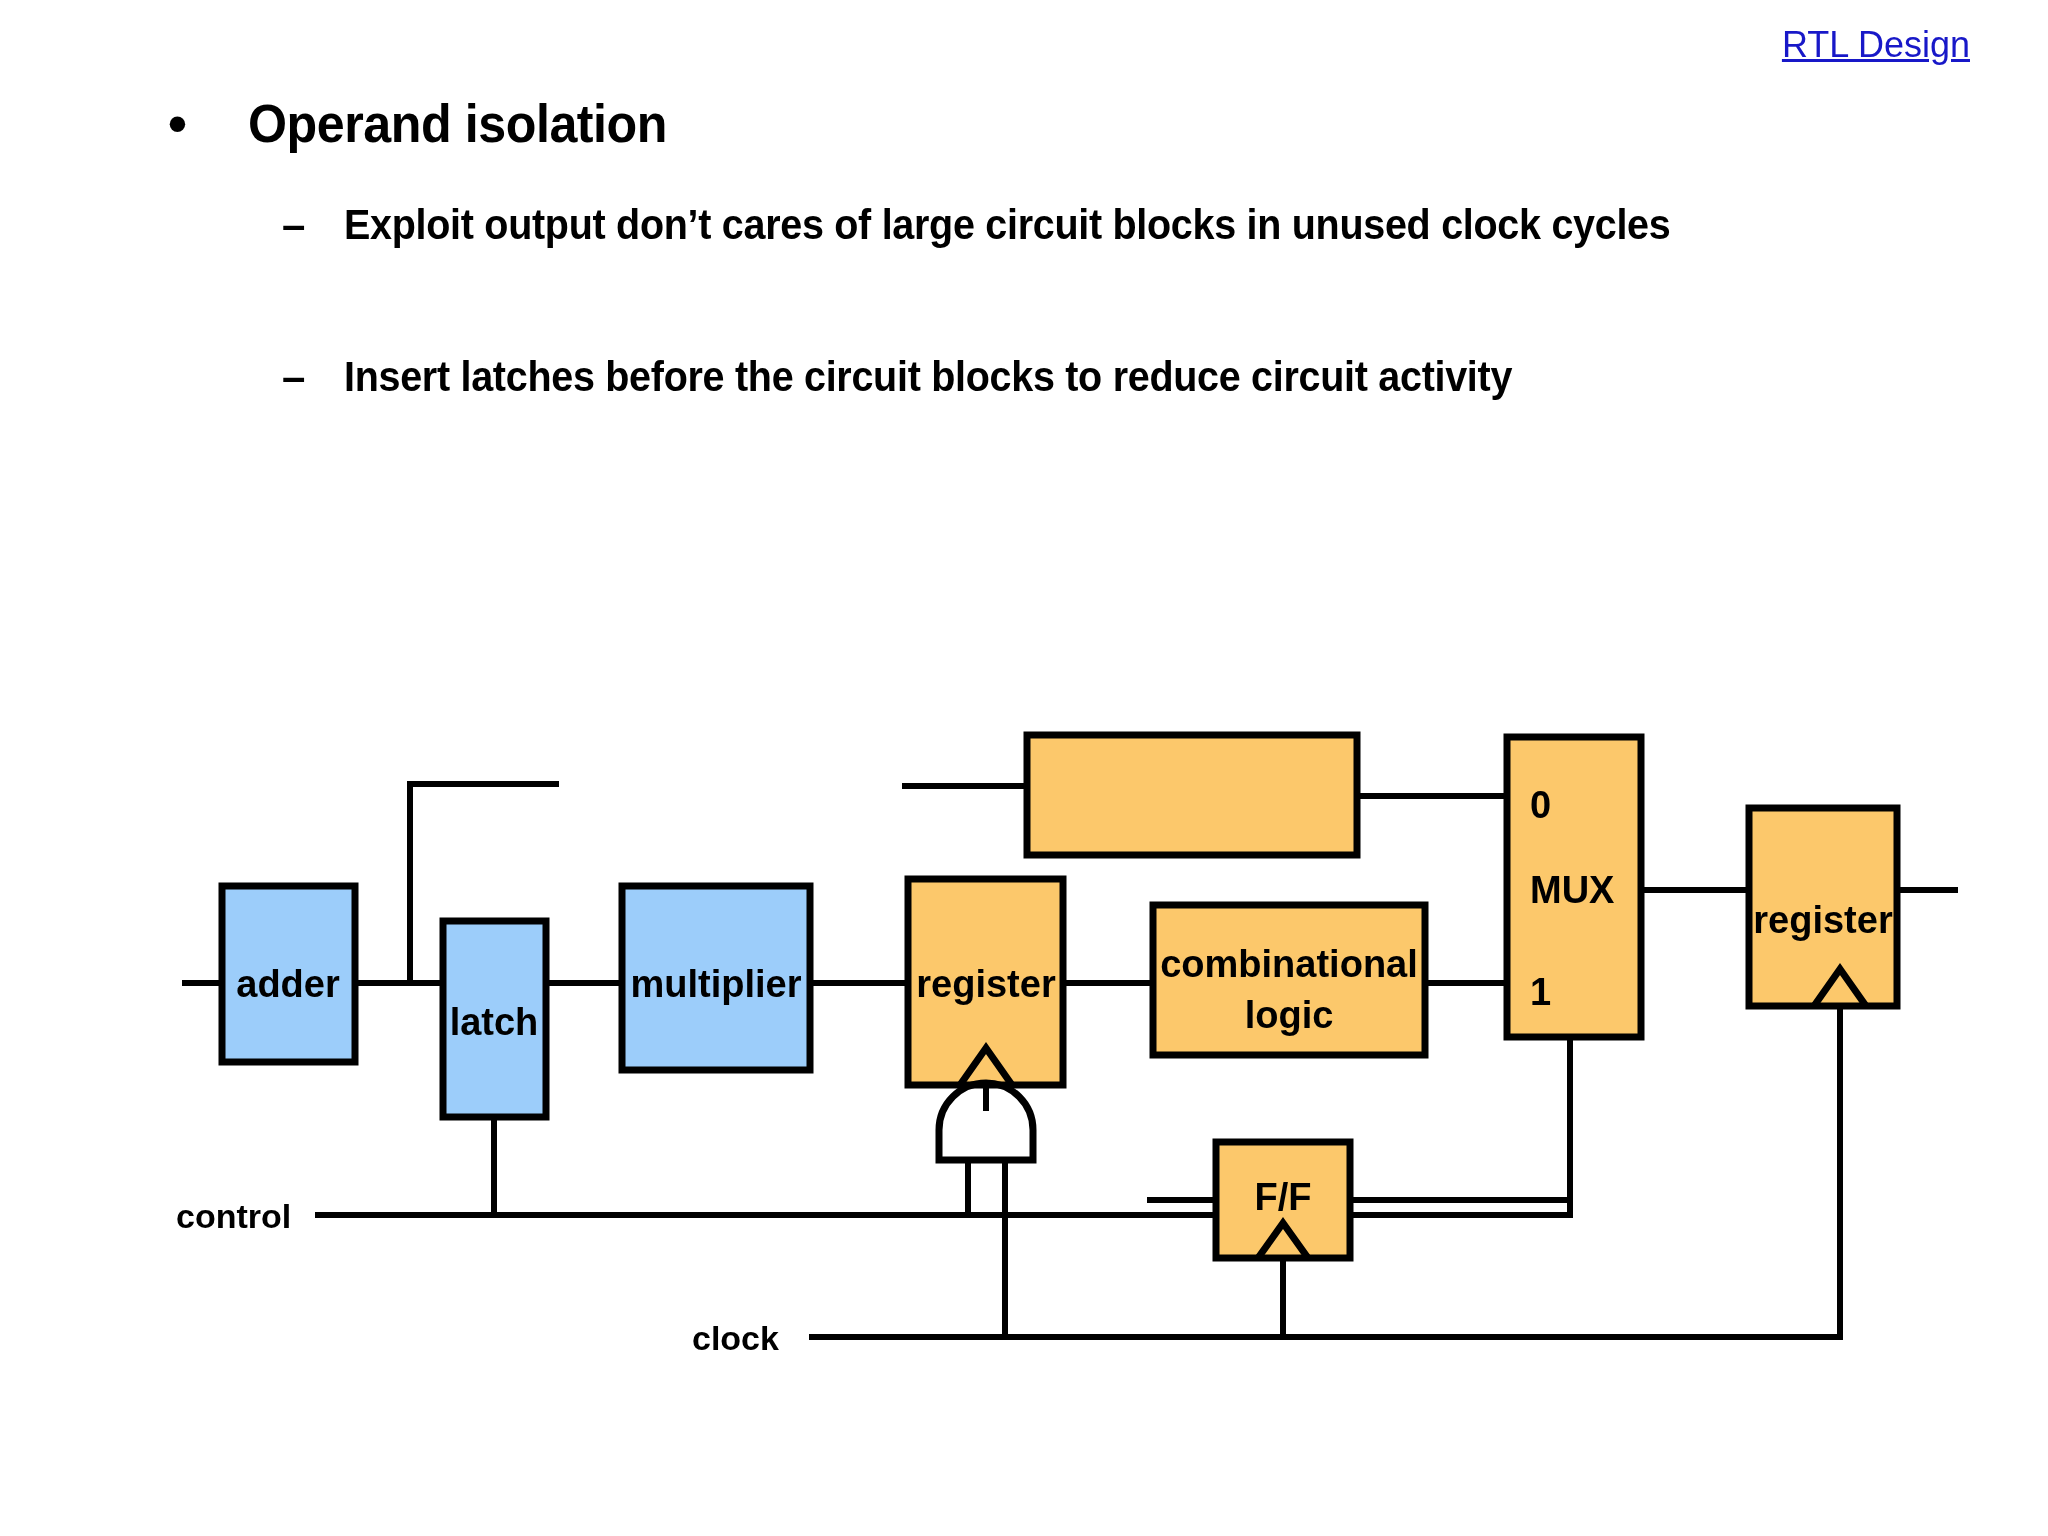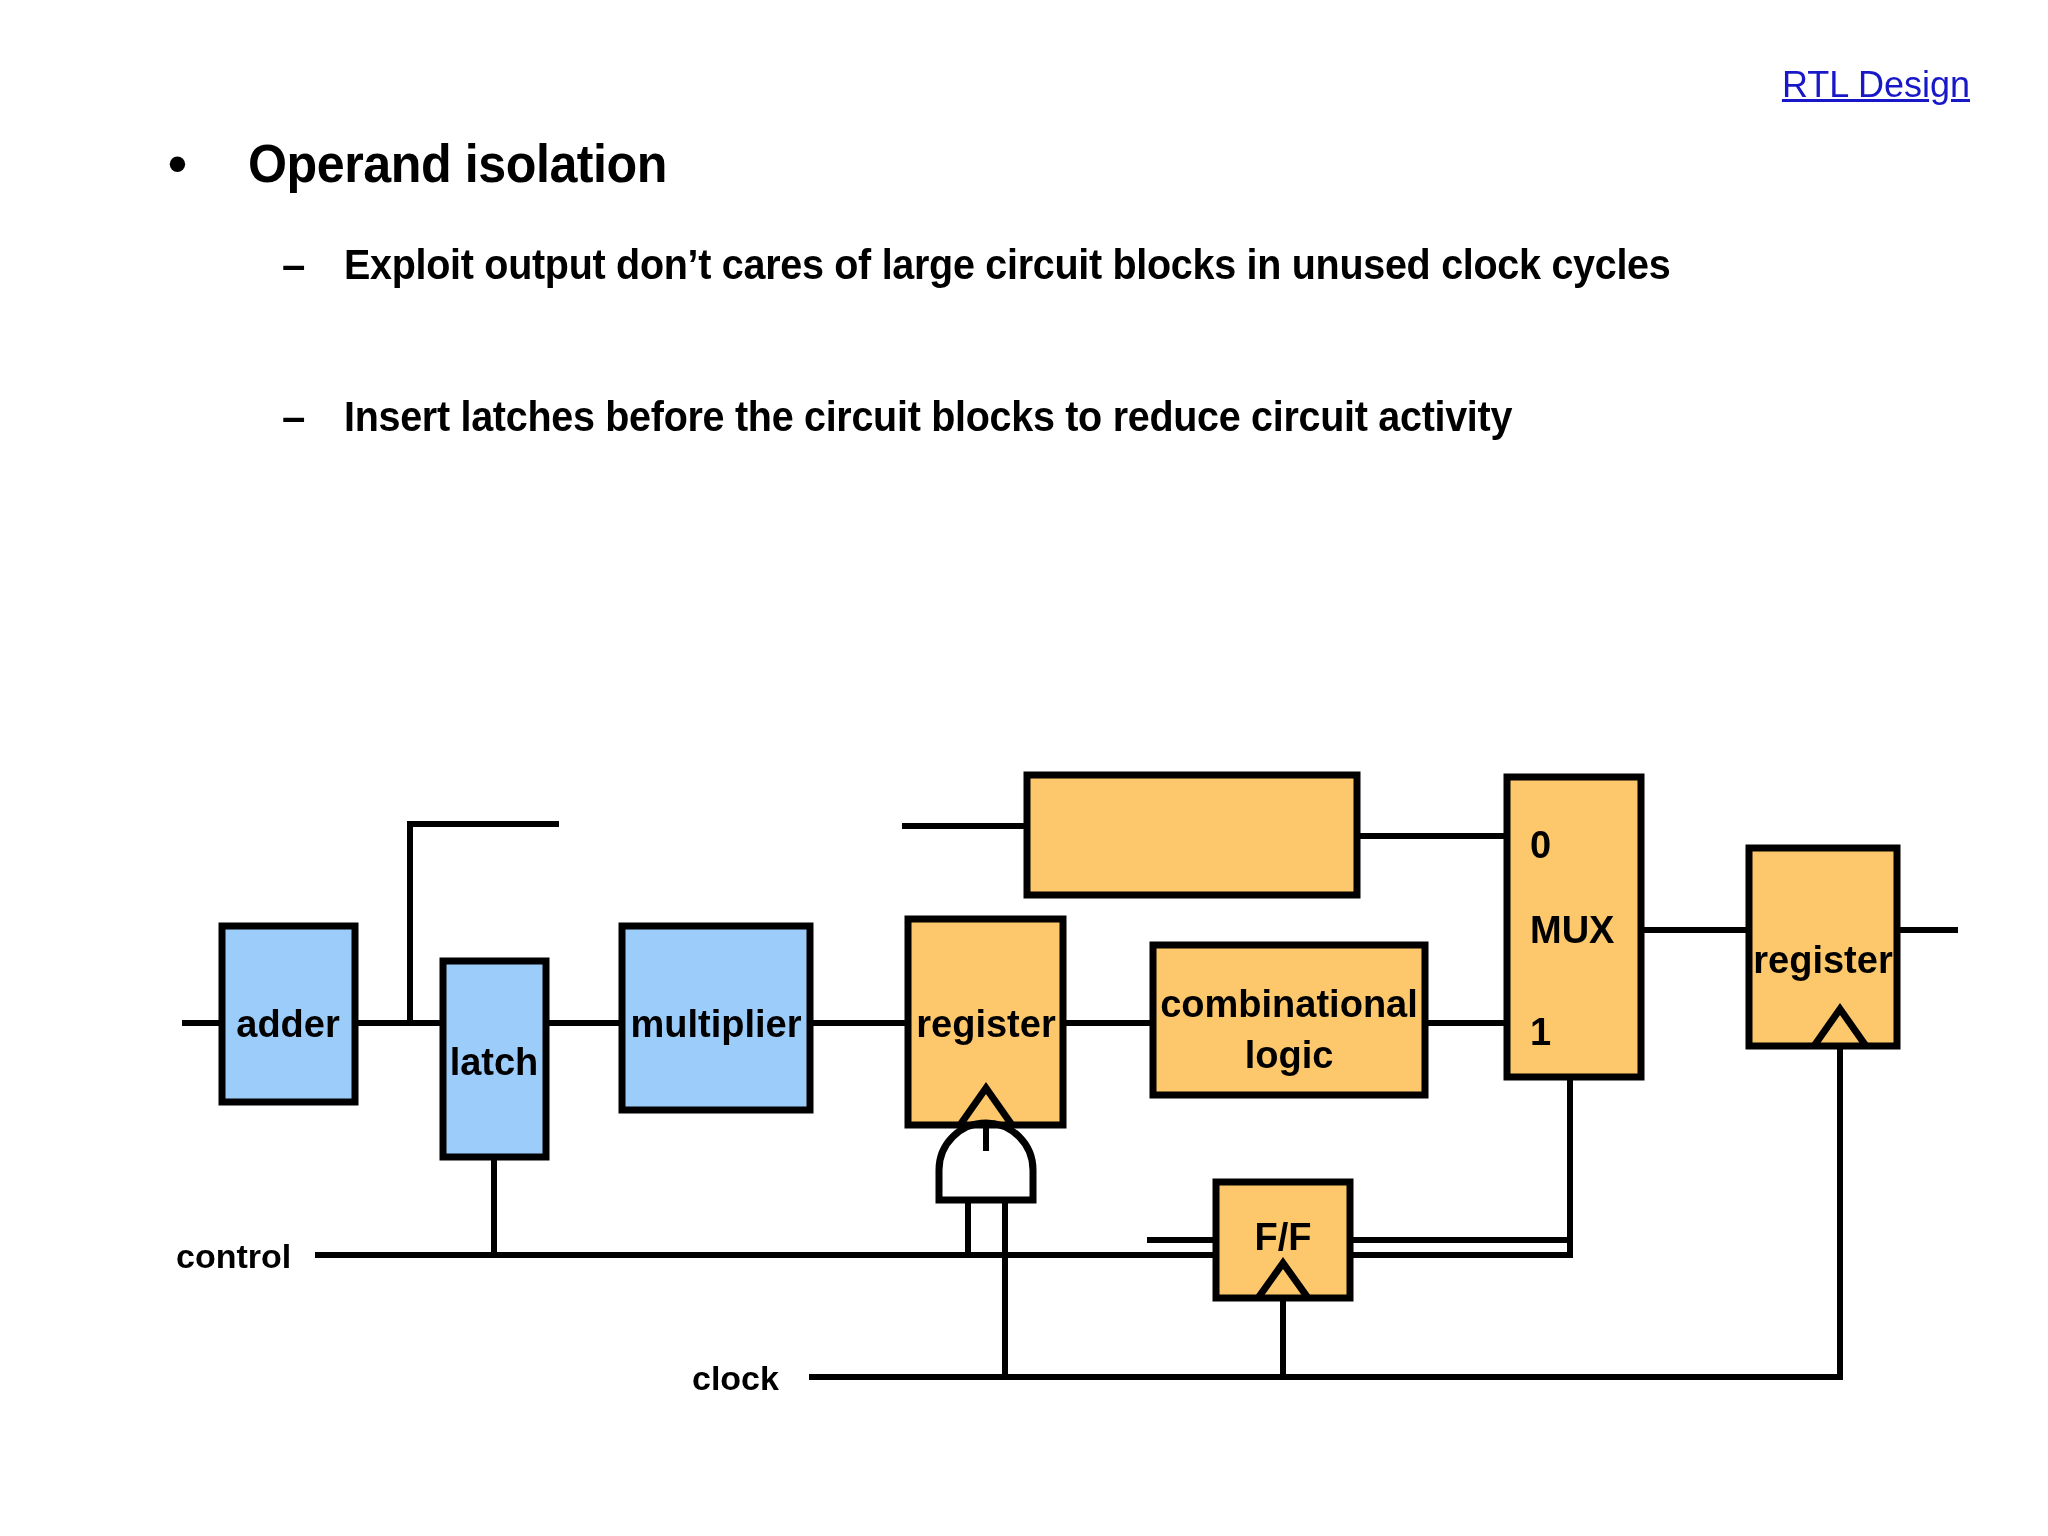--- a/index.html
+++ b/index.html
@@ -11,21 +11,20 @@
     width: 2048px;
     height: 1536px;
     position: relative;
     font-family: "Liberation Sans", sans-serif;
     overflow: hidden;
   }
   #slide {
     position: absolute;
     inset: 0;
     background: #ffffff;
-    margin-top: 40px;
   }
   #header-link {
     position: absolute;
     top: 24px;
     right: 78px;
     font-size: 36px;
     font-weight: 400;
     color: #1818c8;
     text-decoration: underline;
     letter-spacing: 0px;

